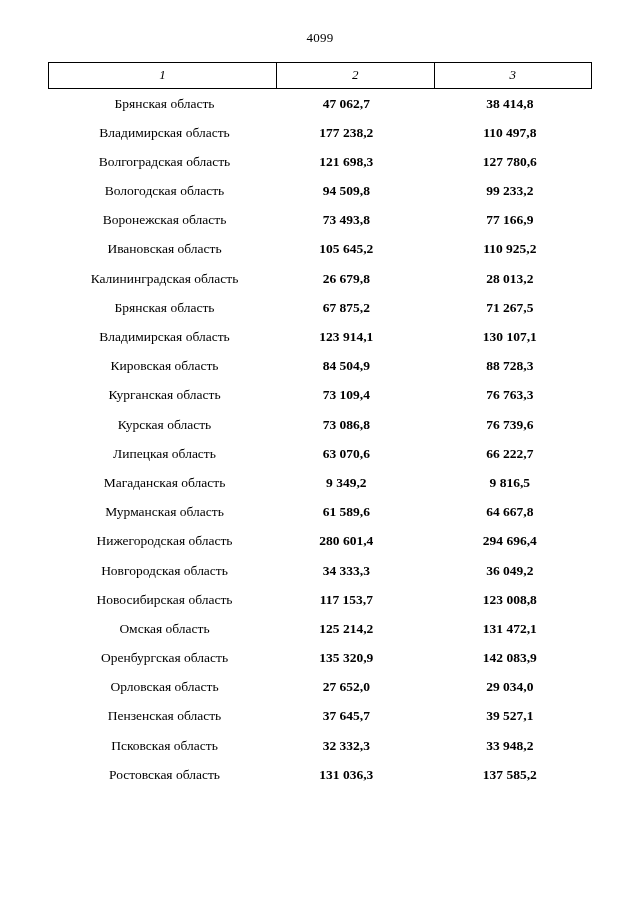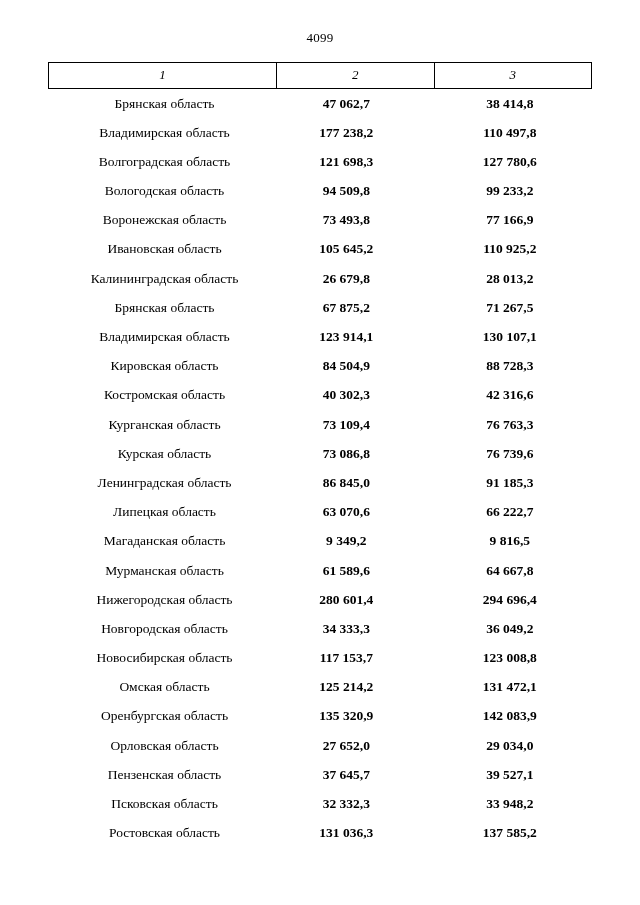--- a/index.html
+++ b/index.html
@@ -130,40 +130,30 @@
           <td class="name">Владимирская область</td>
           <td class="num">123 914,1</td>
           <td class="num last">130 107,1</td>
         </tr>
         <tr>
           <td class="name">Кировская область</td>
           <td class="num">84 504,9</td>
           <td class="num last">88 728,3</td>
         </tr>
         <tr>
-          <td class="name">Костромская область</td>
-          <td class="num">40 302,3</td>
-          <td class="num last">42 316,6</td>
-        </tr>
-        <tr>
           <td class="name">Курганская область</td>
           <td class="num">73 109,4</td>
           <td class="num last">76 763,3</td>
         </tr>
         <tr>
           <td class="name">Курская область</td>
           <td class="num">73 086,8</td>
           <td class="num last">76 739,6</td>
         </tr>
         <tr>
-          <td class="name">Ленинградская область</td>
-          <td class="num">86 845,0</td>
-          <td class="num last">91 185,3</td>
-        </tr>
-        <tr>
           <td class="name">Липецкая область</td>
           <td class="num">63 070,6</td>
           <td class="num last">66 222,7</td>
         </tr>
         <tr>
           <td class="name">Магаданская область</td>
           <td class="num">9 349,2</td>
           <td class="num last">9 816,5</td>
         </tr>
         <tr>

